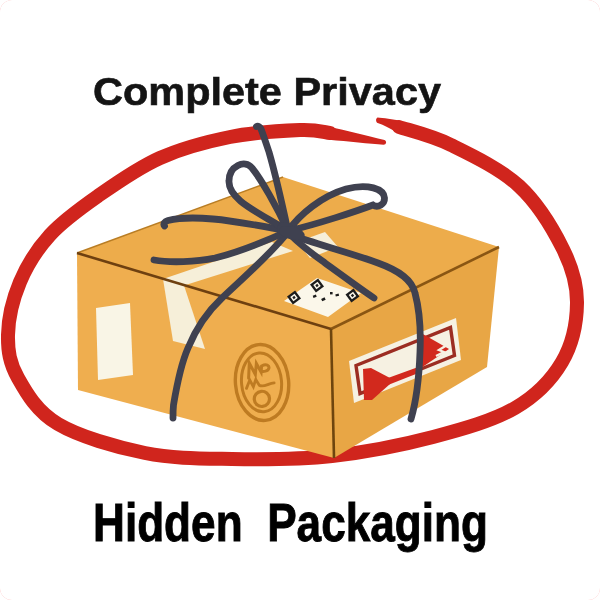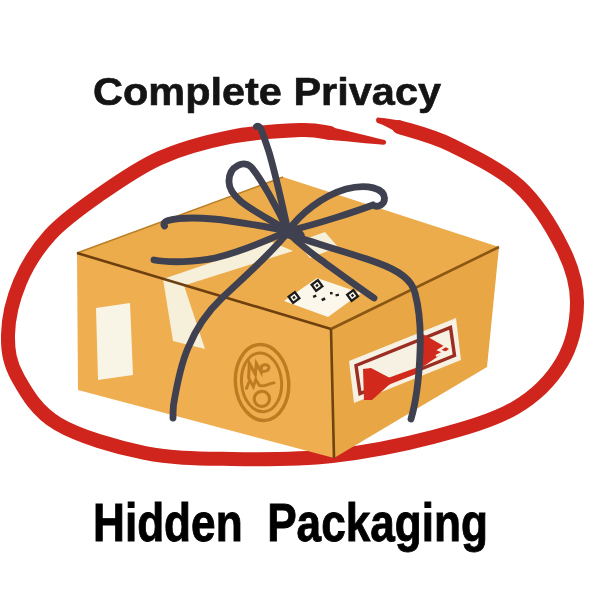--- a/index.html
+++ b/index.html
@@ -1,16 +1,16 @@
 <!DOCTYPE html>
 <html><head>
 <meta charset="utf-8">
 <style>
   html,body{margin:0;padding:0;background:#ffffff;}
-  #stage{position:relative;width:600px;height:600px;overflow:hidden;background:#fca5a5;}
+  #stage{position:relative;width:600px;height:600px;overflow:hidden;background:#fca5a5;border-radius:12px;}
 </style>
 </head>
 <body>
 <div id="stage">
 <svg width="600" height="600" viewBox="0 0 600 600">
   <rect width="600" height="600" fill="#ffffff"></rect>
 
   <path id="redring" d="M399,127 C407.7,130.0 431.0,135.2 451,145 C471.0,154.8 500.3,168.7 519,186 C537.7,203.3 553.3,229.5 563,249 C572.7,268.5 577.2,284.2 577,303 C576.8,321.8 572.3,344.5 562,362 C551.7,379.5 536.5,395.5 515,408 C493.5,420.5 463.5,429.0 433,437 C402.5,445.0 365.5,452.3 332,456 C298.5,459.7 263.2,459.5 232,459 C200.8,458.5 174.0,458.8 145,453 C116.0,447.2 79.2,436.5 58,424 C36.8,411.5 26.3,392.8 18,378 C9.7,363.2 7.7,351.0 8,335 C8.3,319.0 13.0,298.7 20,282 C27.0,265.3 37.0,249.3 50,235 C63.0,220.7 79.7,208.8 98,196 C116.3,183.2 138.0,167.8 160,158 C182.0,148.2 206.7,141.7 230,137 C253.3,132.3 283.3,130.7 300,130 C316.7,129.3 325.0,132.5 330,133" fill="none" stroke="#d0251d" stroke-width="14" stroke-linecap="round"></path>
   <path d="M377.5,117.5 C383,117.8 393,119.2 401,121 L399,133.8 C392,129.5 384,125 377,122.8 C375.5,121 375.8,118.5 377.5,117.5 Z" fill="#d0251d" stroke="none"></path>
   <path d="M329,126.8 L329,139.8 C348,141.5 370,143.8 383.5,144.8 C386.5,144.5 387,141.5 384.5,140 C368,136 346,130.5 329,126.8 Z" fill="#d0251d" stroke="none"></path>

